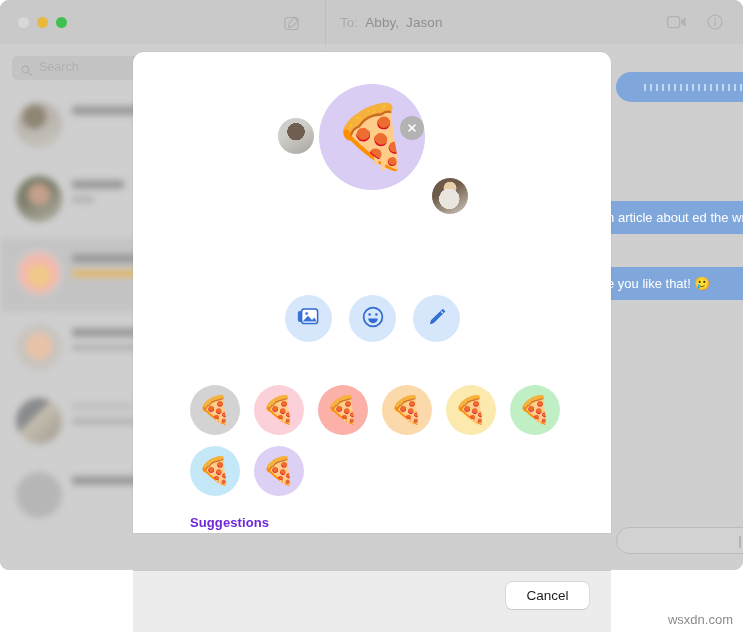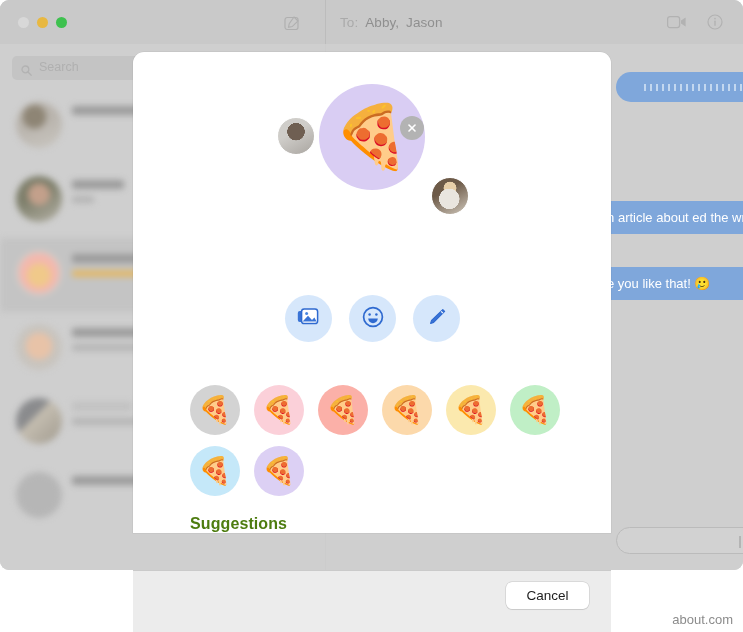--- a/index.html
+++ b/index.html
@@ -297,23 +297,23 @@
     width: 50px; height: 50px;
     border-radius: 50%;
     display: flex; align-items: center; justify-content: center;
     font-size: 27px; line-height: 1;
     cursor: pointer;
   }
 
   .suggestions-label {
     position: absolute;
     left: 57px; top: 463px;
-    font-size: 16px;
+    font-size: 13px;
     font-weight: bold;
-    color: #4d7c0f;
+    color: #6d28d9;
     letter-spacing: .1px;
   }
 
   .action-bar {
     position: absolute;
     left: 133px; top: 533px;
     width: 478px; height: 55px;
     background: #ececec;
     border-top: 1px solid #c9c9c9;
     z-index: 41;
@@ -553,14 +553,14 @@
 
     <div class="suggestions-label">Suggestions</div>
   </div>
 
   <div class="action-bar lower">
     <div class="btns">
       <button class="btn cancel">Cancel</button>
     </div>
   </div>
 
-  <div class="watermark">about.com</div>
+  <div class="watermark">wsxdn.com</div>
 </div>
 
 </body></html>

